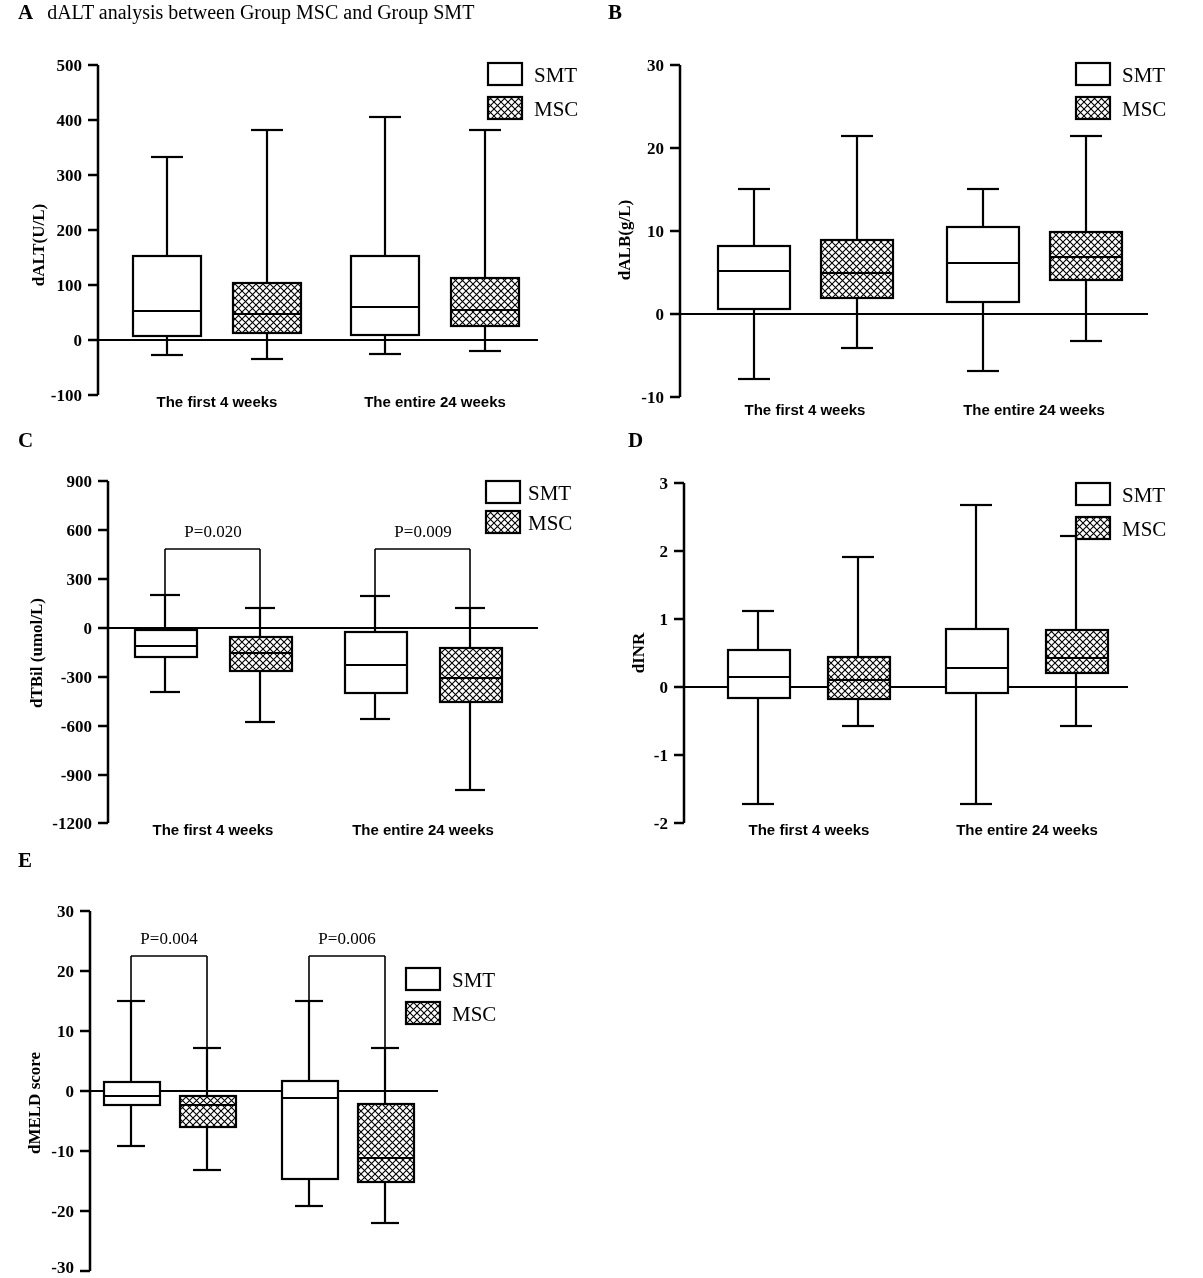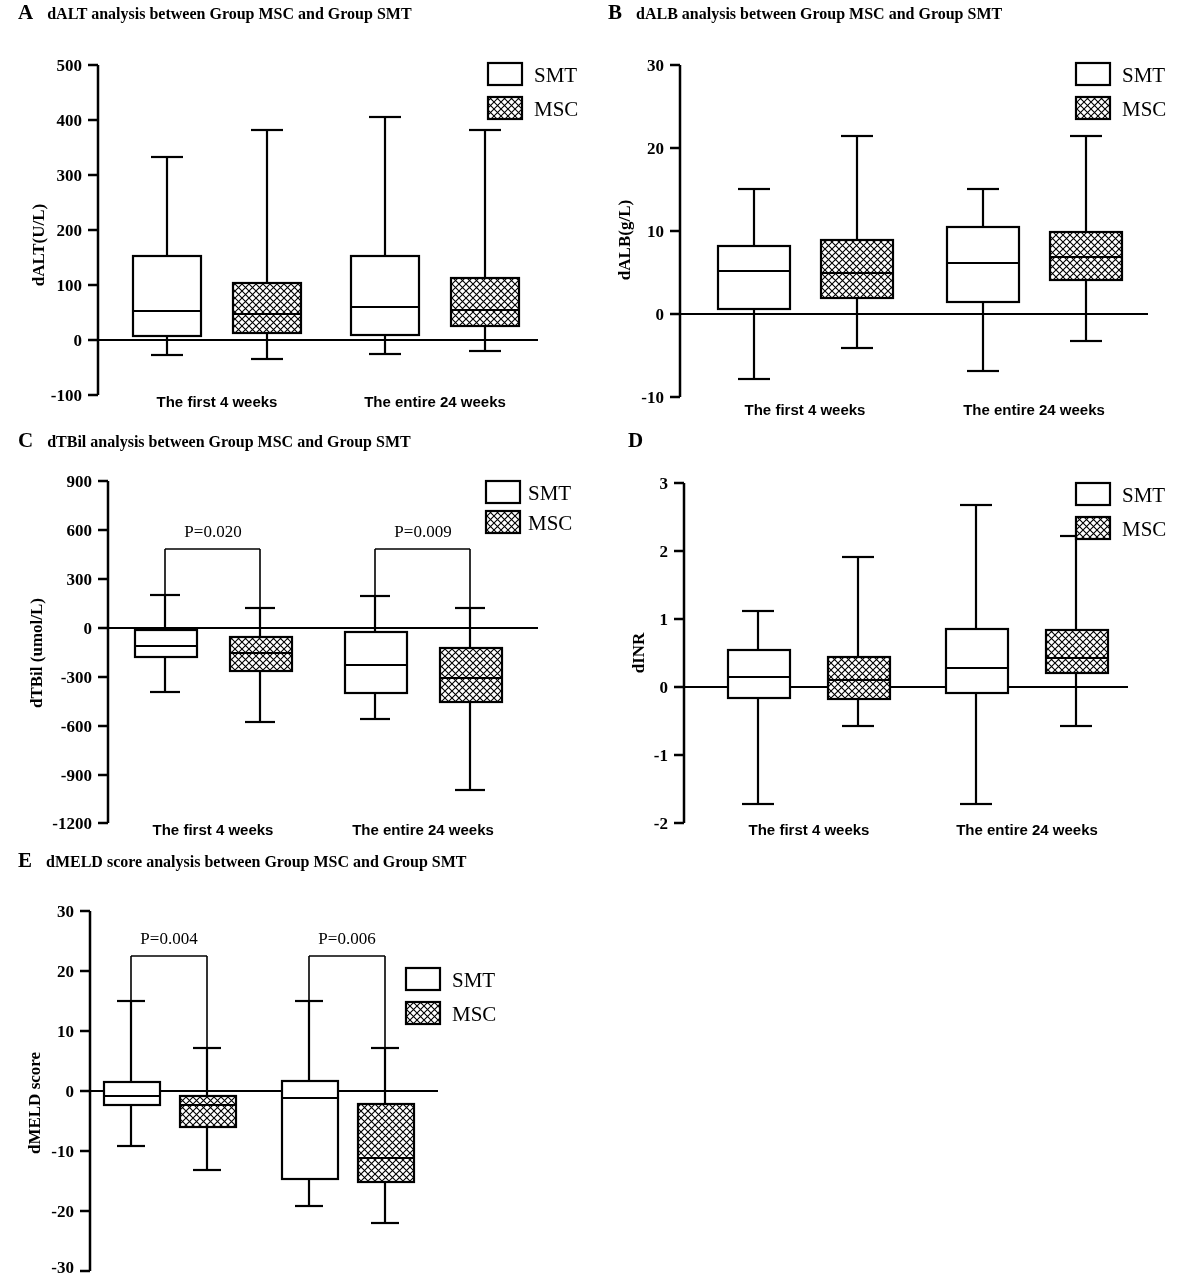--- a/index.html
+++ b/index.html
@@ -1,19 +1,19 @@
 <!DOCTYPE html>
 <html><head>
 <meta charset="utf-8">
 <style>
   html,body{margin:0;padding:0;background:#fff;}
   body{width:1203px;height:1278px;font-family:"Liberation Serif",serif;color:#000;position:relative;overflow:hidden;}
   .panel{position:absolute;}
   .panel-letter{font-family:"Liberation Serif",serif;font-weight:bold;font-size:21px;}
-  .panel-title{font-family:"Liberation Serif",serif;font-weight:bold;font-size:16px;text-align:center;}
+  .panel-title{font-family:"Liberation Serif",serif;font-weight:normal;font-size:20px;text-align:center;}
   .title-row{display:flex;align-items:baseline;gap:14px;white-space:nowrap;}
   .plot{position:relative;}
   svg{display:block;overflow:visible;}
   .axis-label{font-family:"Liberation Serif",serif;font-weight:bold;font-size:17px;}
   .tick-txt{font-family:"Liberation Serif",serif;font-weight:bold;font-size:17px;}
   .cat-txt{font-family:"Liberation Sans",sans-serif;font-weight:bold;font-size:15px;}
   .leg-txt{font-family:"Liberation Serif",serif;font-size:21px;}
   .p-txt{font-family:"Liberation Serif",serif;font-size:17px;}
 </style>
 </head>
@@ -103,21 +103,20 @@
         <rect x="470" y="72" width="34" height="22" fill="url(#hatchA)" stroke="#000" stroke-width="2.2"></rect>
         <text class="leg-txt" x="516" y="91">MSC</text>
       </g>
     </svg>
   </div>
 </div>
 
 <div class="panel" style="left:608px;top:0px;width:595px;">
   <div class="title-row">
     <span class="panel-letter">B</span>
-    <span class="panel-title">dALB analysis between Group MSC and Group SMT</span>
   </div>
   <div class="plot">
     <svg width="595" height="400" viewBox="0 0 595 400">
       <defs>
         <pattern id="hatchB" width="7" height="7" patternUnits="userSpaceOnUse">
           <rect width="7" height="7" fill="#fff"></rect>
           <path d="M0 0 L7 7 M7 0 L0 7" stroke="#000" stroke-width="1.1"></path>
         </pattern>
       </defs>
       <line x1="72" y1="40" x2="72" y2="372" stroke="#000" stroke-width="2.5"></line>
@@ -183,21 +182,20 @@
         <rect x="468" y="72" width="34" height="22" fill="url(#hatchB)" stroke="#000" stroke-width="2.2"></rect>
         <text class="leg-txt" x="514" y="91">MSC</text>
       </g>
     </svg>
   </div>
 </div>
 
 <div class="panel" style="left:18px;top:428px;width:600px;">
   <div class="title-row">
     <span class="panel-letter">C</span>
-    <span class="panel-title">dTBil analysis between Group MSC and Group SMT</span>
   </div>
   <div class="plot">
     <svg width="600" height="400" viewBox="0 0 600 400">
       <defs>
         <pattern id="hatchC" width="7" height="7" patternUnits="userSpaceOnUse">
           <rect width="7" height="7" fill="#fff"></rect>
           <path d="M0 0 L7 7 M7 0 L0 7" stroke="#000" stroke-width="1.1"></path>
         </pattern>
       </defs>
       <line x1="90" y1="28" x2="90" y2="370" stroke="#000" stroke-width="2.5"></line>
@@ -363,21 +361,20 @@
         <rect x="448" y="64" width="34" height="22" fill="url(#hatchD)" stroke="#000" stroke-width="2.2"></rect>
         <text class="leg-txt" x="494" y="83">MSC</text>
       </g>
     </svg>
   </div>
 </div>
 
 <div class="panel" style="left:18px;top:848px;width:620px;">
   <div class="title-row">
     <span class="panel-letter">E</span>
-    <span class="panel-title">dMELD score analysis between Group MSC and Group SMT</span>
   </div>
   <div class="plot">
     <svg width="620" height="400" viewBox="0 0 620 400">
       <defs>
         <pattern id="hatchE" width="7" height="7" patternUnits="userSpaceOnUse">
           <rect width="7" height="7" fill="#fff"></rect>
           <path d="M0 0 L7 7 M7 0 L0 7" stroke="#000" stroke-width="1.1"></path>
         </pattern>
       </defs>
       <line x1="72" y1="38" x2="72" y2="398" stroke="#000" stroke-width="2.5"></line>

